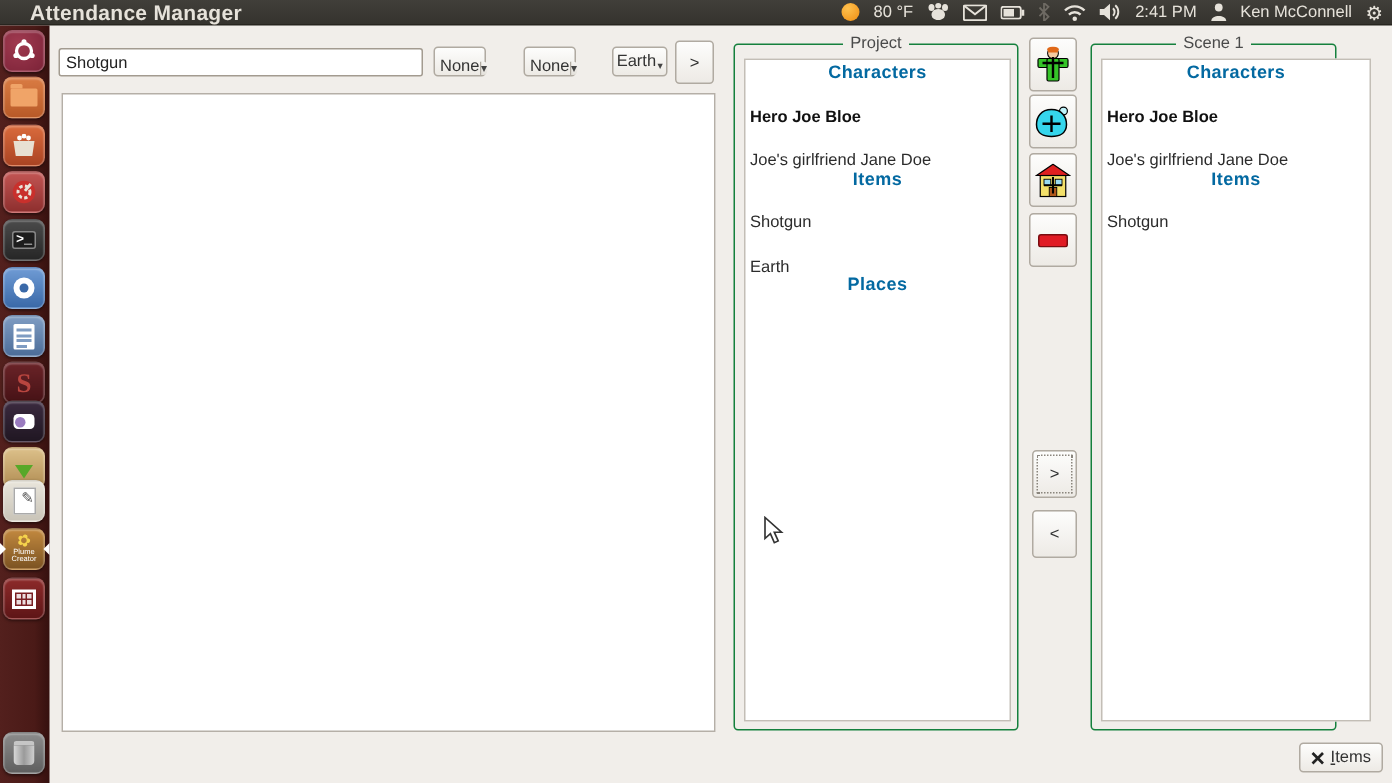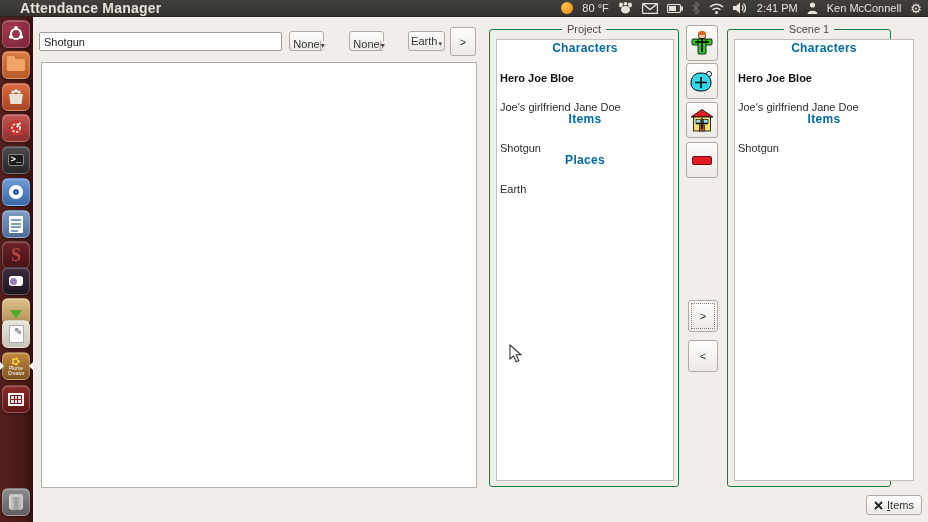--- a/index.html
+++ b/index.html
@@ -254,22 +254,22 @@
 <div class="editor"></div>
 
 <div class="groupbox" style="left:489px; top:29px; width:190px; height:458px">
   <div class="group-title"><span>Project</span></div>
   <div class="listbox" style="left:6px; top:9px; width:178px; height:442px">
       <div class="row row-header">Characters</div>
       <div class="row row-item bold">Hero Joe Bloe</div>
       <div class="row row-item">Joe's girlfriend Jane Doe</div>
       <div class="row row-header">Items</div>
       <div class="row row-item">Shotgun</div>
+      <div class="row row-item">Earth</div>
       <div class="row row-header">Places</div>
-      <div class="row row-item">Earth</div>
     </div>
 </div>
 
 <div class="btn side-btn" style="top:25px">
   <svg width="22" height="24" viewBox="0 0 22 24">
       <circle cx="11" cy="4.5" r="3.6" fill="#f3c9a0" stroke="#000" stroke-width=".7"></circle>
       <path d="M7 1.8 C8 -0.5 14 -0.5 15 1.8 L14 4 L8 4 Z" fill="#e06818"></path>
       <rect x="1" y="8" width="20" height="6" rx="1" fill="#35c428" stroke="#000" stroke-width=".8"></rect>
       <rect x="7" y="8" width="8" height="15" rx="1" fill="#35c428" stroke="#000" stroke-width=".8"></rect>
       <path d="M11 7 L11 21 M4 11 L18 11" stroke="#000" stroke-width="1.6"></path>

